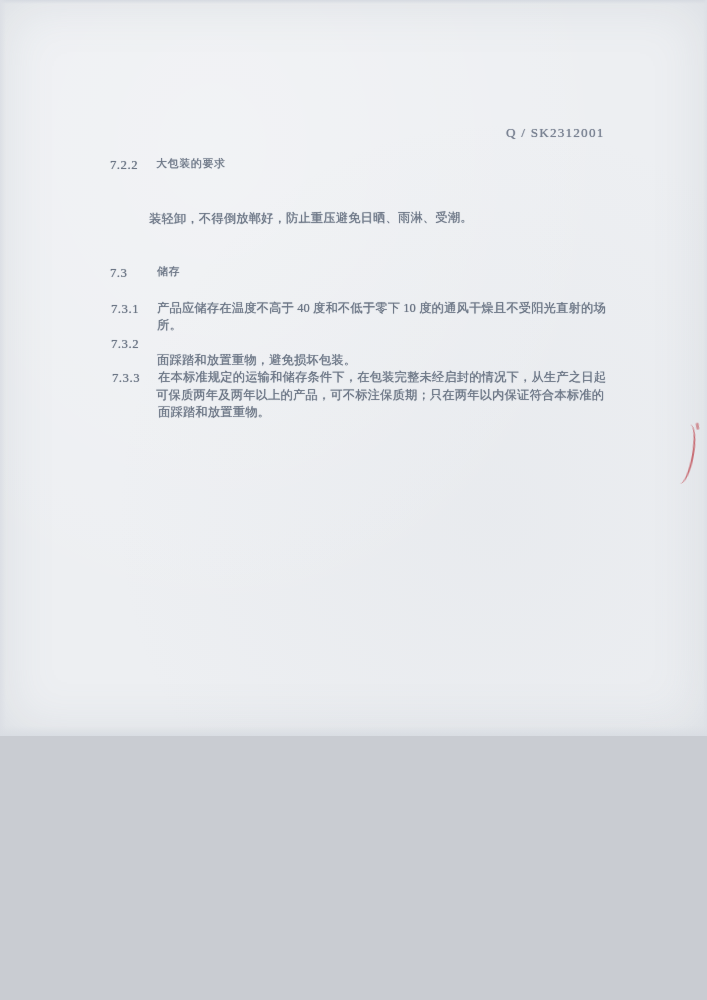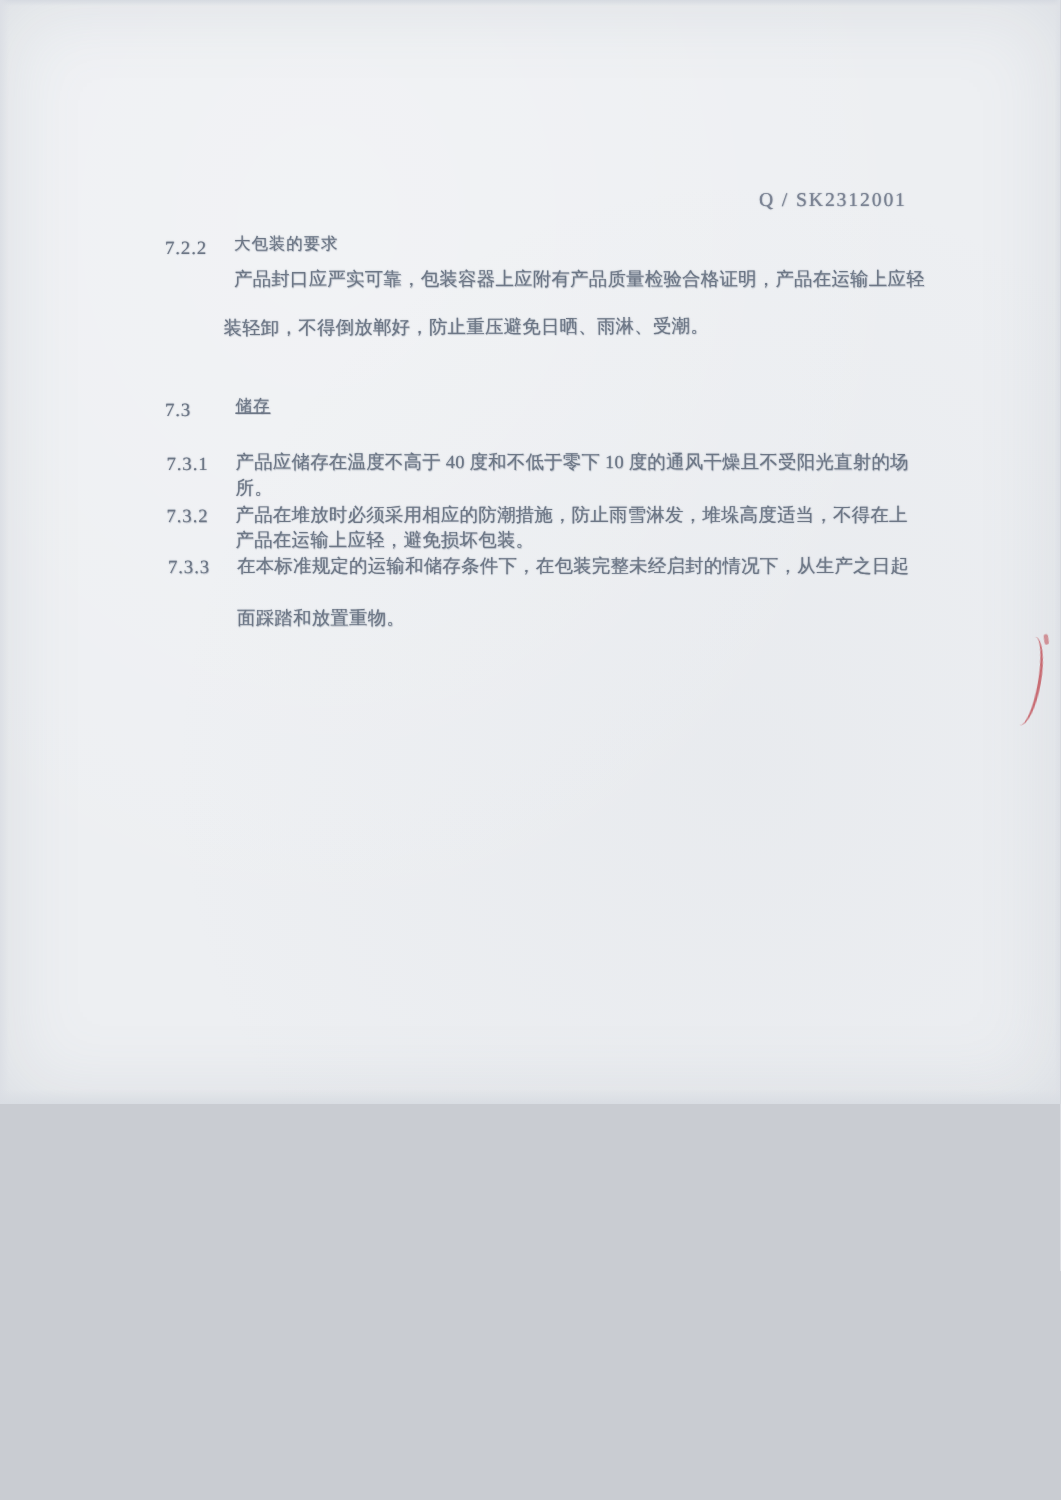--- a/index.html
+++ b/index.html
@@ -37,21 +37,21 @@
   .sec-title { font-size: 11px; letter-spacing: 0.6px; }
 
   #doc-code { left: 506px; top: 126px; font-size: 13px; letter-spacing: 1.3px; color: #7b8393; }
 
   #s0-num { left: 110px; top: 158px; }
   #s0-title { left: 156px; top: 157px; }
   #s0-l0 { left: 156px; top: 179px; }
   #s0-l1 { left: 149px; top: 211px; transform: rotate(-0.25deg); }
 
   #s1-num { left: 110px; top: 266px; text-align: center; }
-  #s1-title { left: 157px; top: 265px; text-decoration: underline; }
+  #s1-title { left: 157px; top: 265px; }
 
   #s2-num { left: 111px; top: 302px; }
   #s2-l0 { left: 157px; top: 301px; }
   #s2-l1 { left: 157px; top: 318px; }
 
   #s3-num { left: 111px; top: 337px; }
   #s3-l0 { left: 157px; top: 336px; }
   #s3-l1 { left: 157px; top: 353px; }
 
   #s4-num { left: 112px; top: 371px; }
@@ -97,34 +97,33 @@
   <div id="edge-top" class="edge"></div>
   <div id="edge-left" class="edge"></div>
   <div id="edge-right" class="edge"></div>
   <div id="edge-bottom" class="edge"></div>
   <div id="edge-bottom-line" class="edge"></div>
 
   <div id="doc-code" class="t">Q / SK2312001</div>
 
   <div id="s0-num" class="t sec-num">7.2.2</div>
   <div id="s0-title" class="t sec-title">大包装的要求</div>
-  <div id="s0-l0" class="t body-line">产品封口应严实可靠，包装容器上应附有产品质量检验合格证明，产品在运输上应轻</div>
   <div id="s0-l1" class="t body-line">装轻卸，不得倒放郸好，防止重压避免日晒、雨淋、受潮。</div>
 
   <div id="s1-num" class="t sec-num">7.3</div>
   <div id="s1-title" class="t sec-title">储存</div>
 
   <div id="s2-num" class="t sec-num">7.3.1</div>
   <div id="s2-l0" class="t body-line">产品应储存在温度不高于 40 度和不低于零下 10 度的通风干燥且不受阳光直射的场</div>
   <div id="s2-l1" class="t body-line">所。</div>
 
   <div id="s3-num" class="t sec-num">7.3.2</div>
-  <div id="s3-l0" class="t body-line">产品在堆放时必须采用相应的防潮措施，防止雨雪淋发，堆垛高度适当，不得在上</div>
-  <div id="s3-l1" class="t body-line">产品在运输上应轻，避免损坏包装。</div>
+  <div id="s3-l1" class="t body-line">面踩踏和放置重物，避免损坏包装。</div>
 
   <div id="s4-num" class="t sec-num">7.3.3</div>
   <div id="s4-l0" class="t body-line">在本标准规定的运输和储存条件下，在包装完整未经启封的情况下，从生产之日起</div>
+  <div id="s4-l1" class="t body-line">可保质两年及两年以上的产品，可不标注保质期；只在两年以内保证符合本标准的</div>
   <div id="s4-l2" class="t body-line">面踩踏和放置重物。</div>
 
   <div id="red-pen-mark"></div>
   <div id="scan-speck"></div>
 
 </div>
 
 </body></html>

